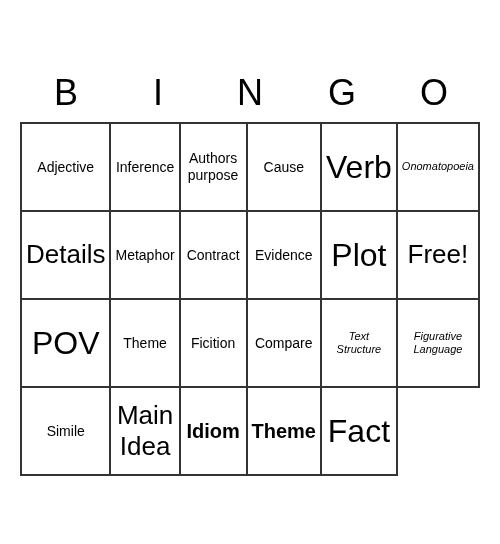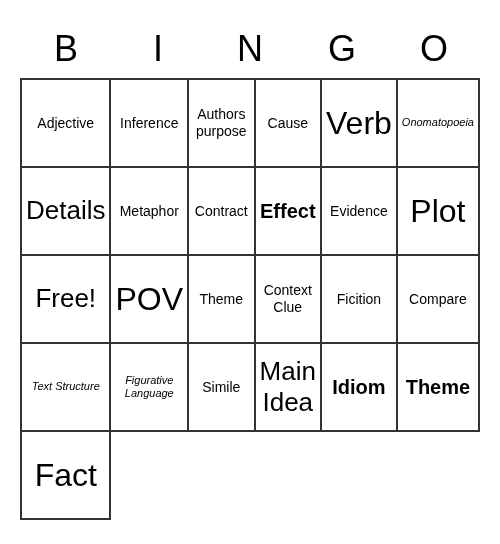--- a/index.html
+++ b/index.html
@@ -118,39 +118,33 @@
       <div class="bingo-cell">
         <span class="cell-text size-large">Details</span>
       </div>
       <div class="bingo-cell">
         <span class="cell-text size-normal">Metaphor</span>
       </div>
       <div class="bingo-cell">
         <span class="cell-text size-normal">Contract</span>
       </div>
       <div class="bingo-cell">
-        <span class="cell-text size-medium-large">Effect</span>
-      </div>
-      <div class="bingo-cell">
         <span class="cell-text size-normal">Evidence</span>
       </div>
       <div class="bingo-cell">
         <span class="cell-text size-xlarge">Plot</span>
       </div>
       <div class="bingo-cell">
         <span class="cell-text size-large">Free!</span>
       </div>
       <div class="bingo-cell">
         <span class="cell-text size-xlarge">POV</span>
       </div>
       <div class="bingo-cell">
         <span class="cell-text size-normal">Theme</span>
-      </div>
-      <div class="bingo-cell">
-        <span class="cell-text size-normal">Context Clue</span>
       </div>
       <div class="bingo-cell">
         <span class="cell-text size-normal">Ficition</span>
       </div>
       <div class="bingo-cell">
         <span class="cell-text size-normal">Compare</span>
       </div>
       <div class="bingo-cell">
         <span class="cell-text size-small">Text Structure</span>
       </div>

